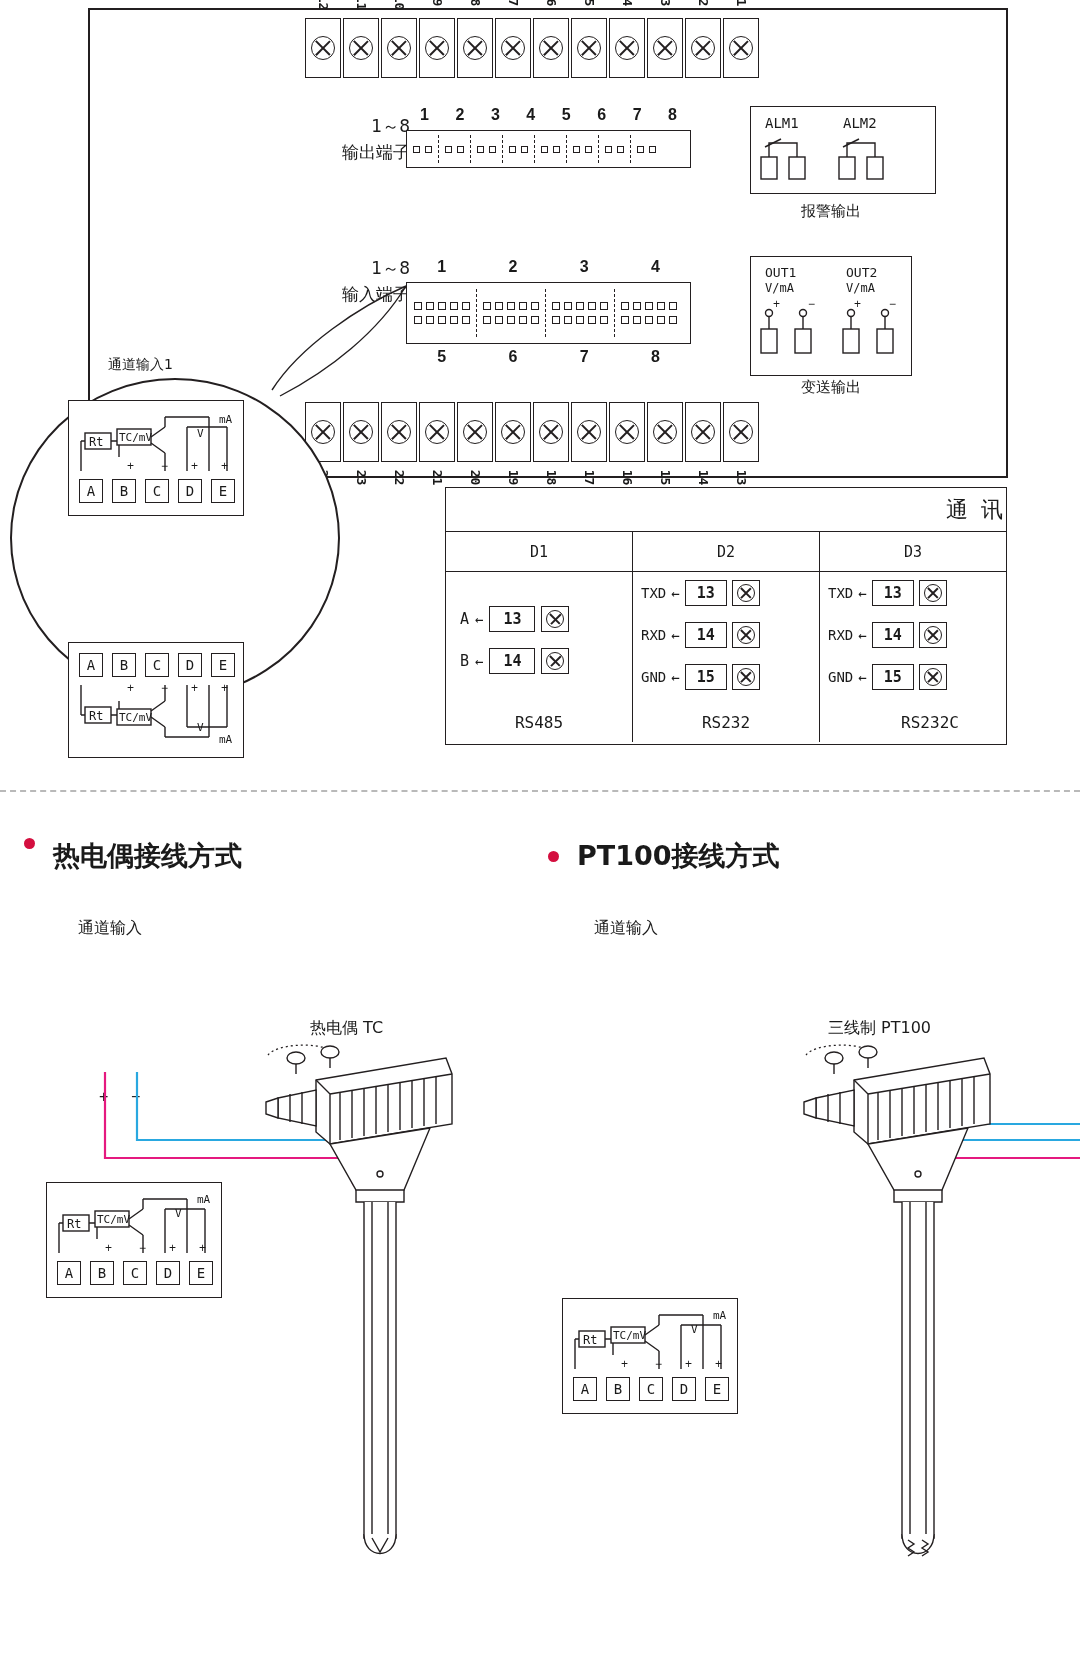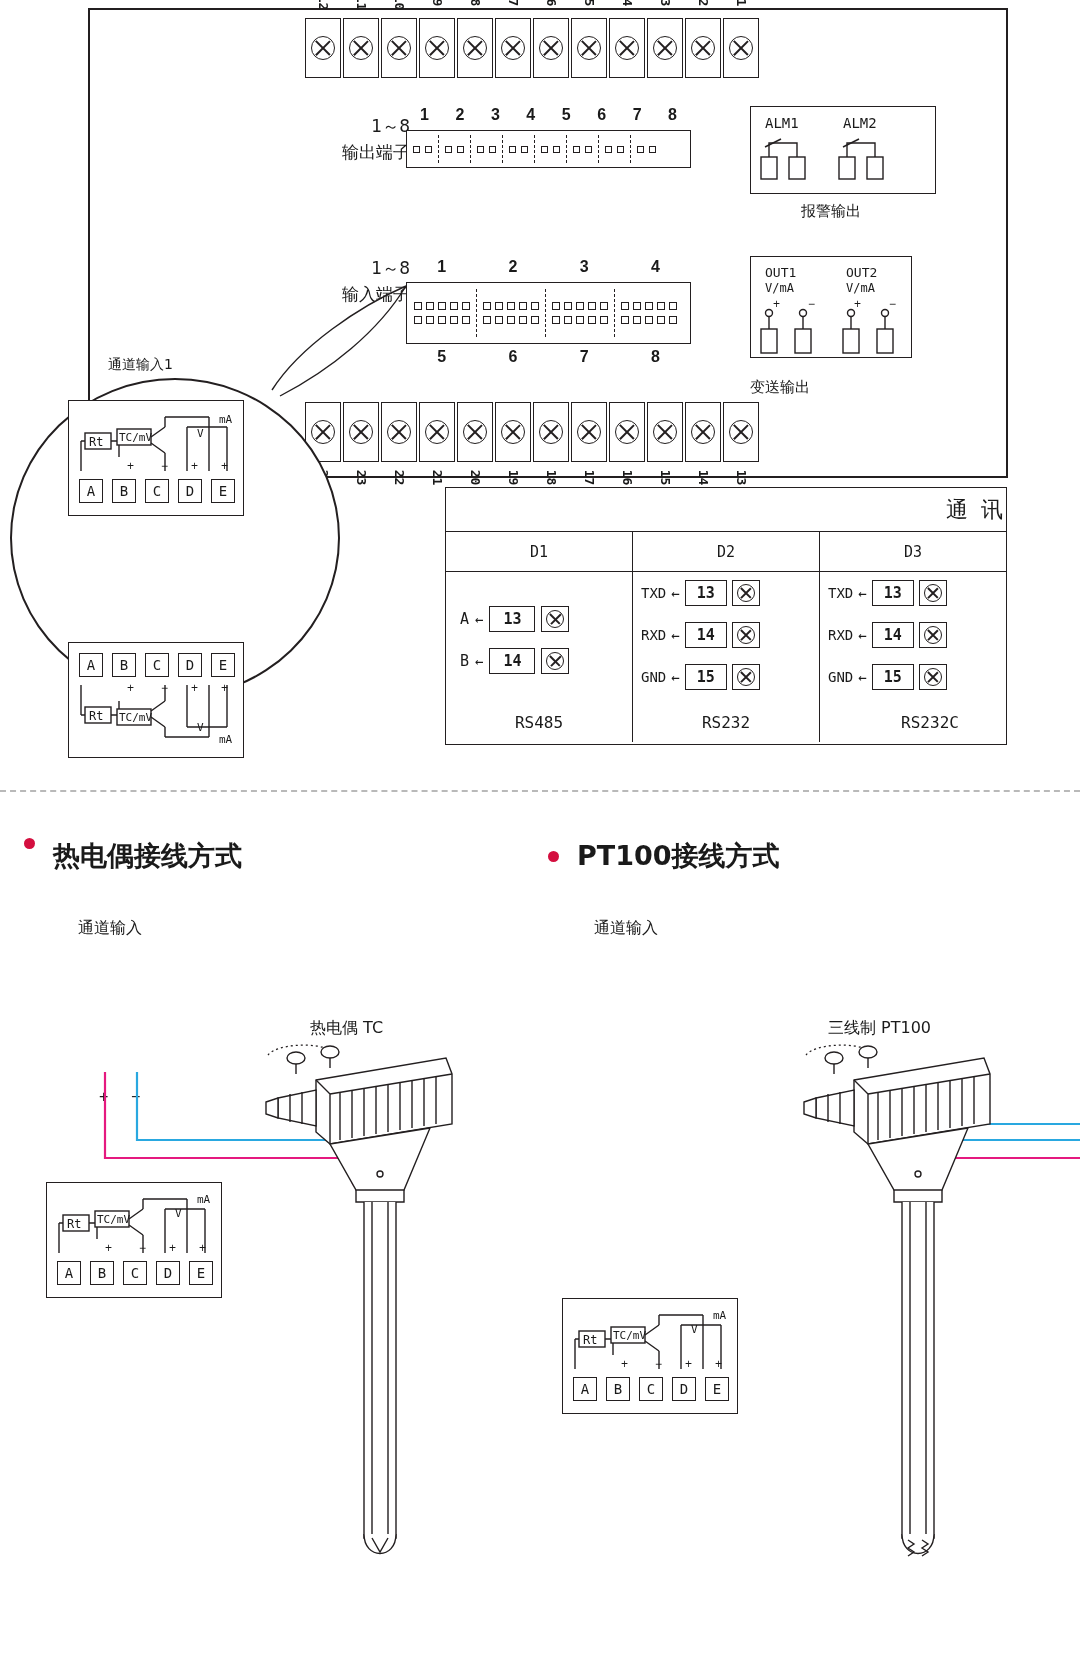--- a/index.html
+++ b/index.html
@@ -312,21 +312,21 @@
     </div>
   </div>
 
   <div class="abs" style="left:316px; top:338px; width:285px; display:flex; justify-content:space-around; font-size:16px; font-weight:bold;">
     <span>5</span>
     <span>6</span>
     <span>7</span>
     <span>8</span>
   </div>
 
-  <div class="abs boxframe" style="left:660px; top:246px; width:162px; height:102px;">
+  <div class="abs boxframe" style="left:660px; top:246px; width:162px; height:120px;">
     <div class="abs mono" style="left:14px; top:8px; font-size:13px;">OUT1</div>
     <div class="abs mono" style="left:95px; top:8px; font-size:13px;">OUT2</div>
     <div class="abs mono" style="left:14px; top:24px; font-size:12px;">V/mA</div>
     <div class="abs mono" style="left:95px; top:24px; font-size:12px;">V/mA</div>
 
     <div class="abs tiny" style="left:22px; top:40px;">+</div>
     <div class="abs tiny" style="left:57px; top:40px;">−</div>
     <div class="abs tiny" style="left:103px; top:40px;">+</div>
     <div class="abs tiny" style="left:138px; top:40px;">−</div>
 
@@ -335,21 +335,21 @@
       <circle class="stf" cx="52" cy="6" r="3.5"></circle>
       <circle class="stf" cx="100" cy="6" r="3.5"></circle>
       <circle class="stf" cx="134" cy="6" r="3.5"></circle>
       <path class="st" d="M18 10 L18 22 M52 10 L52 22 M100 10 L100 22 M134 10 L134 22"></path>
       <rect class="stf" x="10" y="22" width="16" height="24"></rect>
       <rect class="stf" x="44" y="22" width="16" height="24"></rect>
       <rect class="stf" x="92" y="22" width="16" height="24"></rect>
       <rect class="stf" x="126" y="22" width="16" height="24"></rect>
     </svg>
   </div>
-  <div class="abs cn" style="left:660px; top:368px; width:162px; text-align:left; font-size:15px;">变送输出</div>
+  <div class="abs cn" style="left:660px; top:368px; width:162px; text-align:center; font-size:15px;">变送输出</div>
 
   <div class="abs termrow" style="left:215px; top:392px;">
     <div class="termcell">
         <span class="termnum bot mono">24</span>
         <span class="screw"></span>
       </div>
     <div class="termcell">
         <span class="termnum bot mono">23</span>
         <span class="screw"></span>
       </div>

